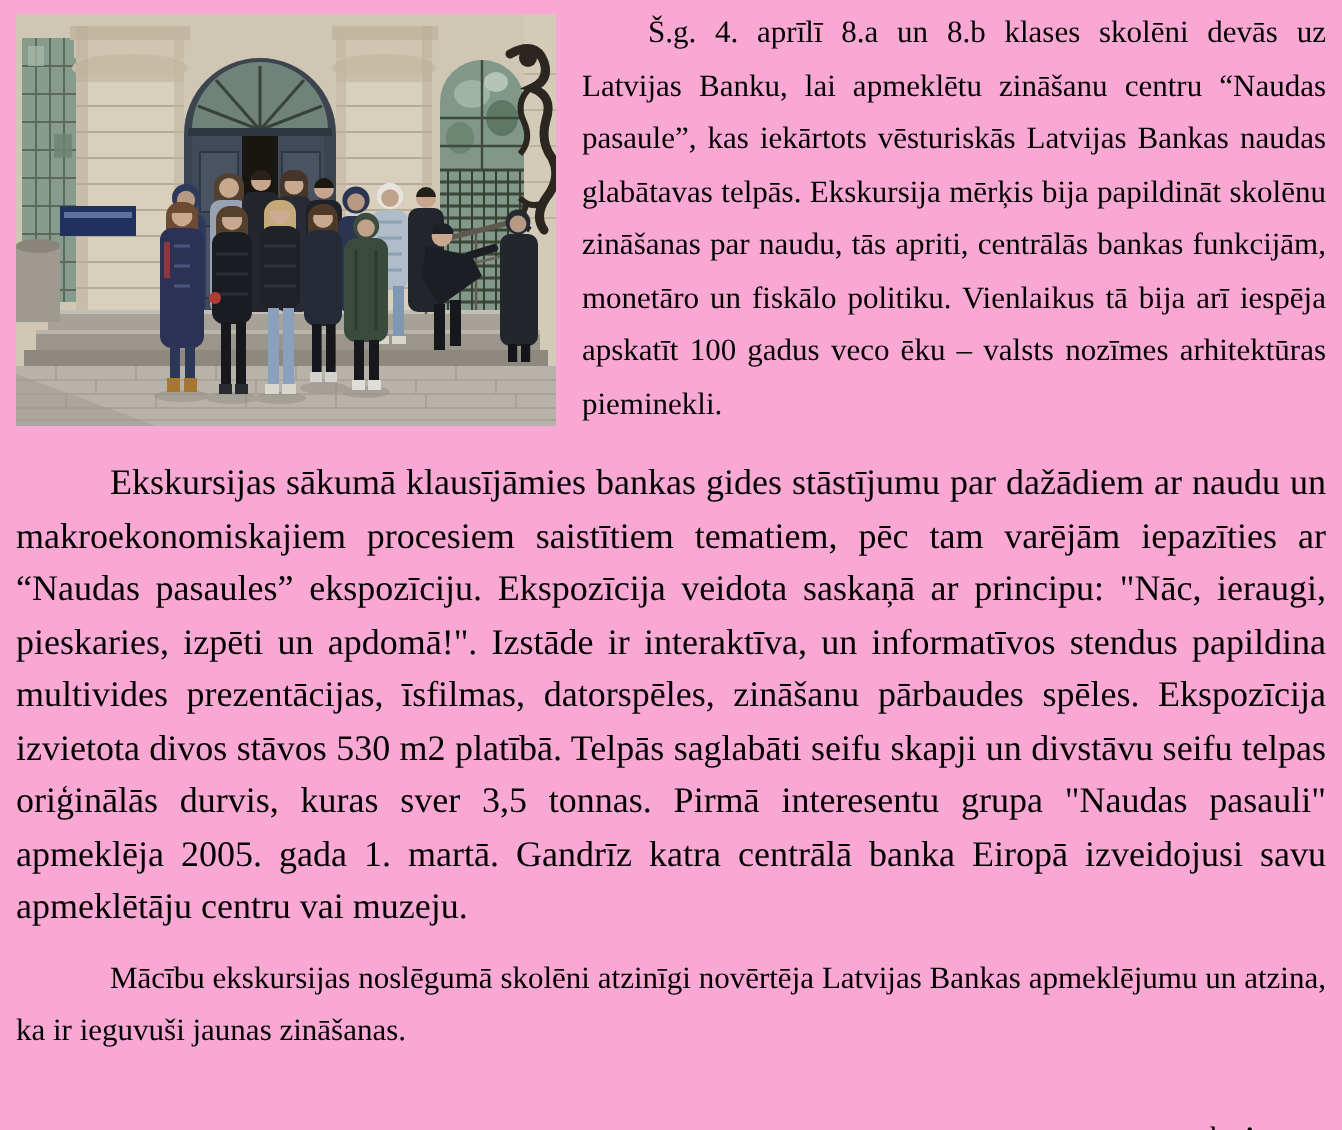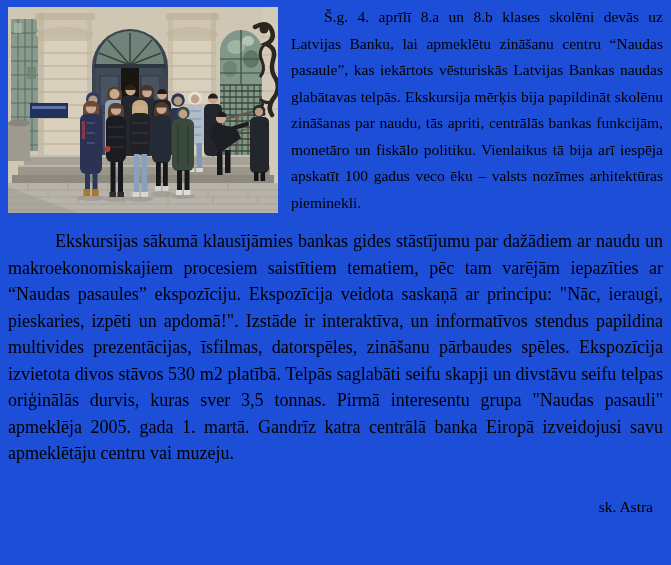--- a/index.html
+++ b/index.html
@@ -1,17 +1,17 @@
 <!DOCTYPE html>
 <html><head>
 <meta charset="utf-8">
 <style>
   html,body{margin:0;padding:0;background:#fff;}
   .page{
-    width:671px;height:565px;background:#1d4ed8;box-sizing:border-box;
+    width:671px;height:565px;background:#f9a8d4;box-sizing:border-box;
     padding:7px 8px 0 8px;overflow:hidden;position:relative;
     font-family:"Liberation Serif","DejaVu Serif",serif;color:#000;
   }
   .row1{display:flex;align-items:flex-start;height:212px;}
   .photo{
     width:270px;height:206px;flex:0 0 auto;margin:0 13px 0 0;padding:0;
     overflow:hidden;background:#cfc6b3;
   }
   .photo svg{display:block;}
   p{margin:0;}
@@ -272,16 +272,17 @@
           </g>
         </g>
       </svg>
     </figure>
 
     <p class="para1">Š.g. 4. aprīlī 8.a un 8.b klases skolēni devās uz Latvijas Banku, lai apmeklētu zināšanu centru “Naudas pasaule”, kas iekārtots vēsturiskās Latvijas Bankas naudas glabātavas telpās.  Ekskursija mērķis bija papildināt skolēnu zināšanas par naudu, tās apriti, centrālās bankas funkcijām, monetāro un fiskālo politiku. Vienlaikus tā bija arī iespēja apskatīt 100 gadus veco ēku – valsts nozīmes arhitektūras pieminekli.</p>
   </div>
 
   <p class="para2">Ekskursijas sākumā klausījāmies bankas gides stāstījumu par dažādiem ar naudu un makroekonomiskajiem procesiem saistītiem tematiem, pēc tam varējām iepazīties ar “Naudas pasaules” ekspozīciju. Ekspozīcija veidota saskaņā ar principu: "Nāc, ieraugi, pieskaries, izpēti un apdomā!". Izstāde ir interaktīva, un informatīvos stendus papildina multivides prezentācijas, īsfilmas, datorspēles, zināšanu pārbaudes spēles. Ekspozīcija izvietota divos stāvos 530 m2 platībā. Telpās saglabāti seifu skapji un divstāvu seifu telpas oriģinālās durvis, kuras sver 3,5 tonnas. Pirmā interesentu grupa "Naudas pasauli" apmeklēja 2005. gada 1. martā. Gandrīz katra centrālā banka Eiropā izveidojusi savu apmeklētāju centru vai muzeju.</p>
 
+  <p class="para3">Mācību ekskursijas noslēgumā skolēni atzinīgi novērtēja Latvijas Bankas apmeklējumu un atzina, ka ir ieguvuši jaunas zināšanas.</p>
 
   <p class="signature">sk. Astra</p>
 
 </div>
 
 </body></html>

